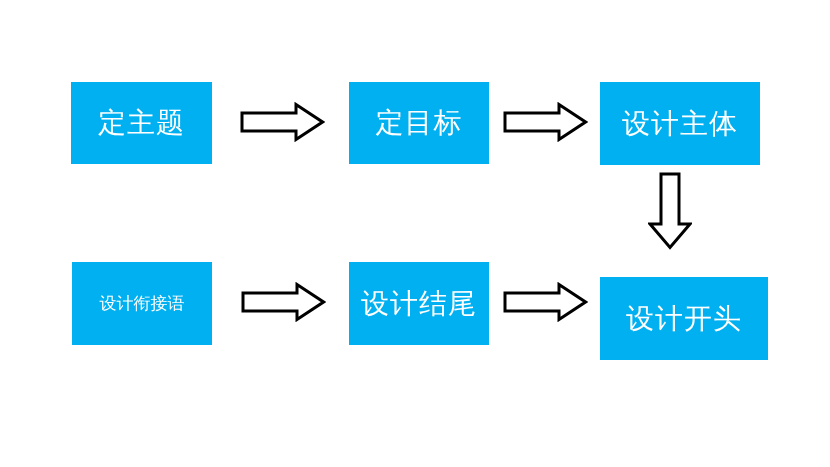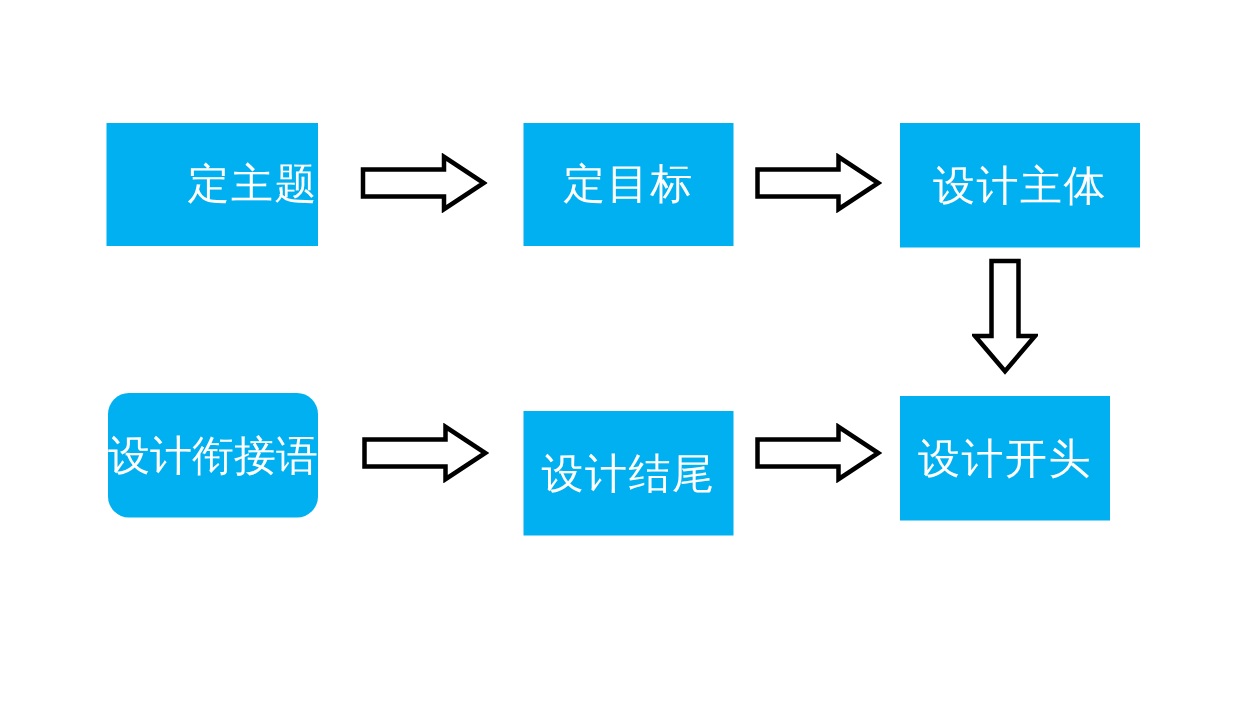--- a/index.html
+++ b/index.html
@@ -25,27 +25,27 @@
     position: absolute;
     background: var(--box-fill);
     color: var(--box-text);
     display: flex;
     align-items: center;
     justify-content: center;
     font-size: 28px;
     letter-spacing: 1px;
     white-space: nowrap;
   }
-  .node.small-text { font-size: 28px; letter-spacing: 0; border-radius: 14px; }
-  .node-1 { left: 71px;  top: 82px;  width: 141px; height: 82px; justify-content: flex-end; }
+  .node.small-text { font-size: 17px; letter-spacing: 0; }
+  .node-1 { left: 71px;  top: 82px;  width: 141px; height: 82px; }
   .node-2 { left: 349px; top: 82px;  width: 140px; height: 82px; text-align: right; }
   .node-3 { left: 600px; top: 82px;  width: 160px; height: 83px; }
   .node-4 { left: 72px;  top: 262px; width: 140px; height: 83px; }
-  .node-5 { left: 349px; top: 262px; width: 140px; height: 83px; margin-top: 12px; }
-  .node-6 { left: 600px; top: 264px; width: 140px; height: 83px; justify-content: center; }
+  .node-5 { left: 349px; top: 262px; width: 140px; height: 83px; }
+  .node-6 { left: 600px; top: 277px; width: 168px; height: 83px; justify-content: center; }
   .arrow { position: absolute; line-height: 0; }
   .arrow polygon {
     fill: var(--arrow-fill);
     stroke: var(--arrow-outline);
     stroke-width: 3;
     stroke-linejoin: miter;
   }
   .arrow-1 { left: 240px; top: 102px; }
   .arrow-2 { left: 503px; top: 102px; }
   .arrow-3 { left: 241px; top: 282px; }

